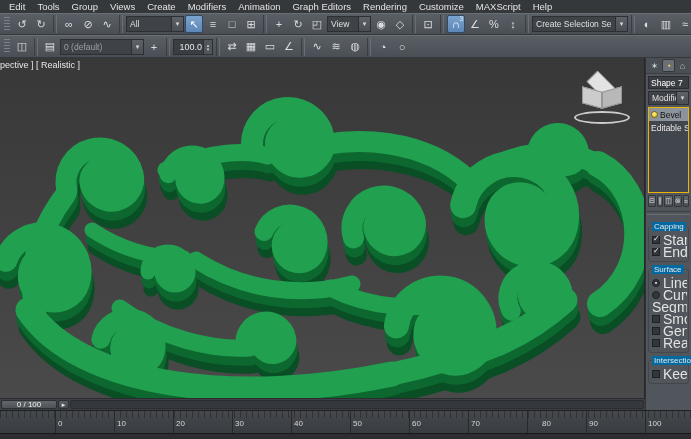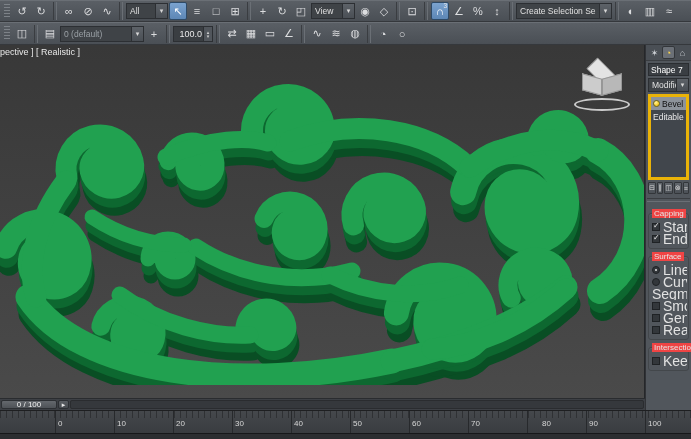--- a/index.html
+++ b/index.html
@@ -48,61 +48,75 @@
   .next-frame { width:11px; flex:none; background:linear-gradient(#5a5e63,#464a4f); border:1px solid #2c2f33; border-radius:2px; font-size:7px; color:#e8e8e8; display:flex; align-items:center; justify-content:center; }
   .slider-track { flex:1; background:#35383c; border:1px solid #2a2c2f; border-radius:2px; }
 
   
   .panel { width:46px; flex:none; background:#51565c; border-left:1px solid #303236; display:flex; flex-direction:column; overflow:hidden; color:#e4e4e4; }
   .panel-tabs { height:16px; flex:none; display:flex; gap:1px; padding:1px 2px; background:#4a4f55; border-bottom:1px solid #3a3d41; }
   .ptab { width:13px; height:13px; font-size:9px; color:#cfd3d8; display:flex; align-items:center; justify-content:center; border-radius:2px; }
   .ptab.active { background:#6b7077; border:1px solid #33363a; color:#ffd84a; }
   .obj-name { height:13px; margin:2px 2px 1px; background:#3a3e43; border:1px solid #2a2d31; color:#fff; font-size:8.5px; padding-left:2px; display:flex; align-items:center; white-space:nowrap; overflow:hidden; }
   .mod-list { height:14px; margin:1px 2px; }
-  .stack { height:86px; flex:none; margin:1px 2px; background:#41464c; border:3px solid #eab308; overflow:hidden; }
+  .stack { height:86px; flex:none; margin:1px 2px; background:#41464c; border:1px solid #eab308; overflow:hidden; }
   .stack-row { height:13px; display:flex; align-items:center; gap:2px; padding-left:2px; white-space:nowrap; overflow:hidden; }
   .stack-row.selected { background:#8d939b; }
   .stack-row.selected .stack-label { color:#101010; }
   .stack-label { font-size:8.5px; color:#e8e8e8; white-space:nowrap; }
   .bulb { width:7px; height:7px; flex:none; border-radius:50%; background:radial-gradient(circle at 35% 30%,#fff3a0,#f2c71d 70%); border:1px solid #6f6418; }
   .stack-btns { height:14px; flex:none; display:flex; gap:1px; padding:1px 2px; }
   .sbtn { flex:1; background:linear-gradient(#61666c,#4b5056); border:1px solid #33363a; font-size:7px; color:#d8d8d8; display:flex; align-items:center; justify-content:center; border-radius:1px; }
   .rollout-divider { height:4px; margin:3px 1px 6px; border-top:1px solid #3a3d41; border-bottom:1px solid #6a6f75; }
   .pgroup { margin:5px 2px 2px; border:1px solid #43474b; border-radius:3px; position:relative; padding:7px 1px 3px; box-shadow:0 1px 0 #5d6268 inset; }
-  .pgroup-title { position:absolute; top:-5px; left:3px; background:#ef4444; padding:0 2px; font-size:8px; color:#e6e6e6; white-space:nowrap; }
+  .pgroup-title { position:absolute; top:-5px; left:3px; background:#0369a1; padding:0 2px; font-size:8px; color:#e6e6e6; white-space:nowrap; }
   .prow { display:flex; align-items:center; gap:3px; height:12px; padding-left:2px; white-space:nowrap; overflow:hidden; }
   .cb { width:8px; height:8px; flex:none; background:#33373b; border:1px solid #1f2225; position:relative; }
   .cb.checked::after { content:"✓"; position:absolute; top:-3px; left:0; font-size:8px; color:#eaeaea; }
   .radio { width:8px; height:8px; flex:none; border-radius:50%; background:#33373b; border:1px solid #1f2225; position:relative; }
   .radio.selected::after { content:""; position:absolute; inset:2px; border-radius:50%; background:#e6e6e6; }
   .plabel { font-size:14px; color:#e2e2e2; white-space:nowrap; }
 
   
   .ruler { height:23px; flex:none; position:relative; background:linear-gradient(#45484c,#393c40); border-top:1px solid #1e1f21; overflow:hidden; }
   .ruler::before { content:""; position:absolute; left:0; right:0; top:0; height:7px; background:repeating-linear-gradient(90deg,#2f3134 0 1px,transparent 1px 6px); }
   .ruler-tick { position:absolute; top:0; bottom:0; width:1px; background:#27292c; }
   .ruler-label { position:absolute; top:8px; font-size:8px; color:#d6d6d6; }
   .statusbar { height:6px; flex:none; background:#2c2e31; border-top:1px solid #17181a; }
 </style>
 </head>
 <body>
 
 <div class="app">
 
+  <div class="menubar">
+      <div class="menu-item">Edit</div>
+      <div class="menu-item">Tools</div>
+      <div class="menu-item">Group</div>
+      <div class="menu-item">Views</div>
+      <div class="menu-item">Create</div>
+      <div class="menu-item">Modifiers</div>
+      <div class="menu-item">Animation</div>
+      <div class="menu-item">Graph Editors</div>
+      <div class="menu-item">Rendering</div>
+      <div class="menu-item">Customize</div>
+      <div class="menu-item">MAXScript</div>
+      <div class="menu-item">Help</div>
+    </div>
 
   <div class="toolbar row1">
       <div class="tgrip"></div>
       <div class="tbtn">↺</div>
       <div class="tbtn">↻</div>
       <div class="tsep"></div>
       <div class="tbtn">∞</div>
       <div class="tbtn">⊘</div>
       <div class="tbtn">∿</div>
       <div class="tsep"></div>
-      <div class="tdrop" style="width: 42px;">
+      <div class="tdrop" style="width: 58px;">
         <div class="tdrop-label">All</div>
         <div class="tdrop-arrow">▾</div>
       </div>
       <div class="tbtn active">↖</div>
       <div class="tbtn">≡</div>
       <div class="tbtn">□</div>
       <div class="tbtn">⊞</div>
       <div class="tsep"></div>
       <div class="tbtn">+</div>
       <div class="tbtn">↻</div>

